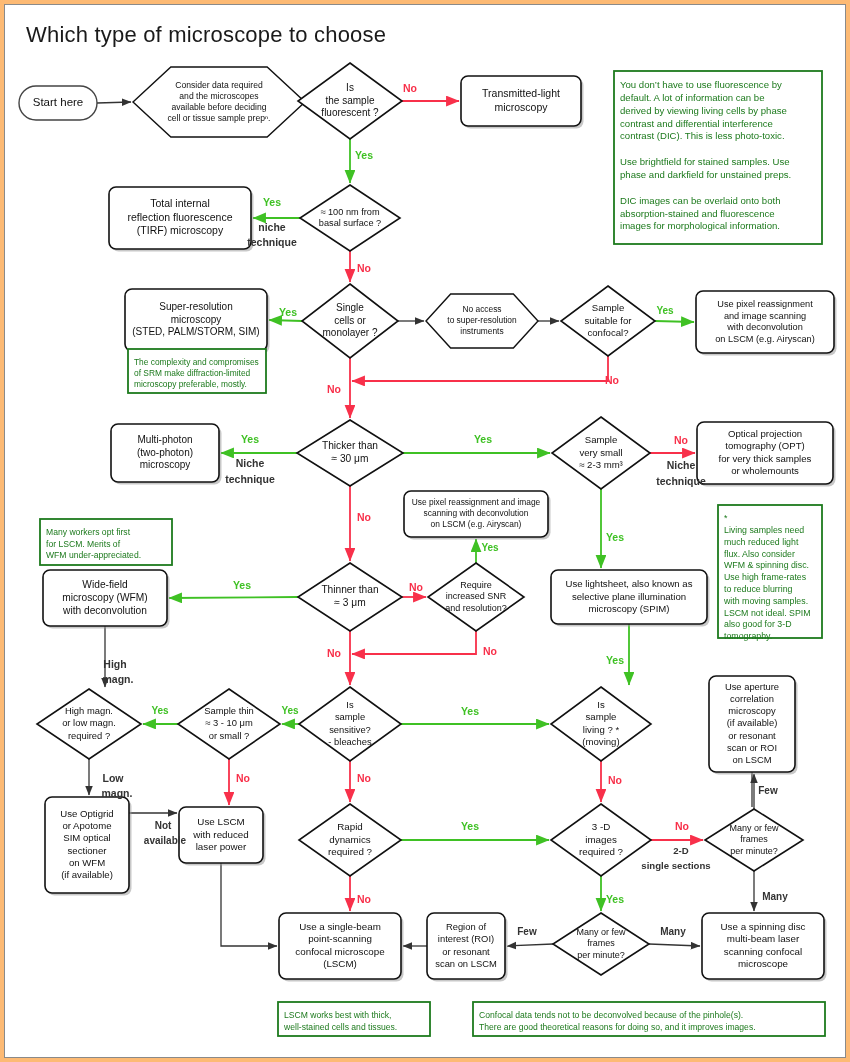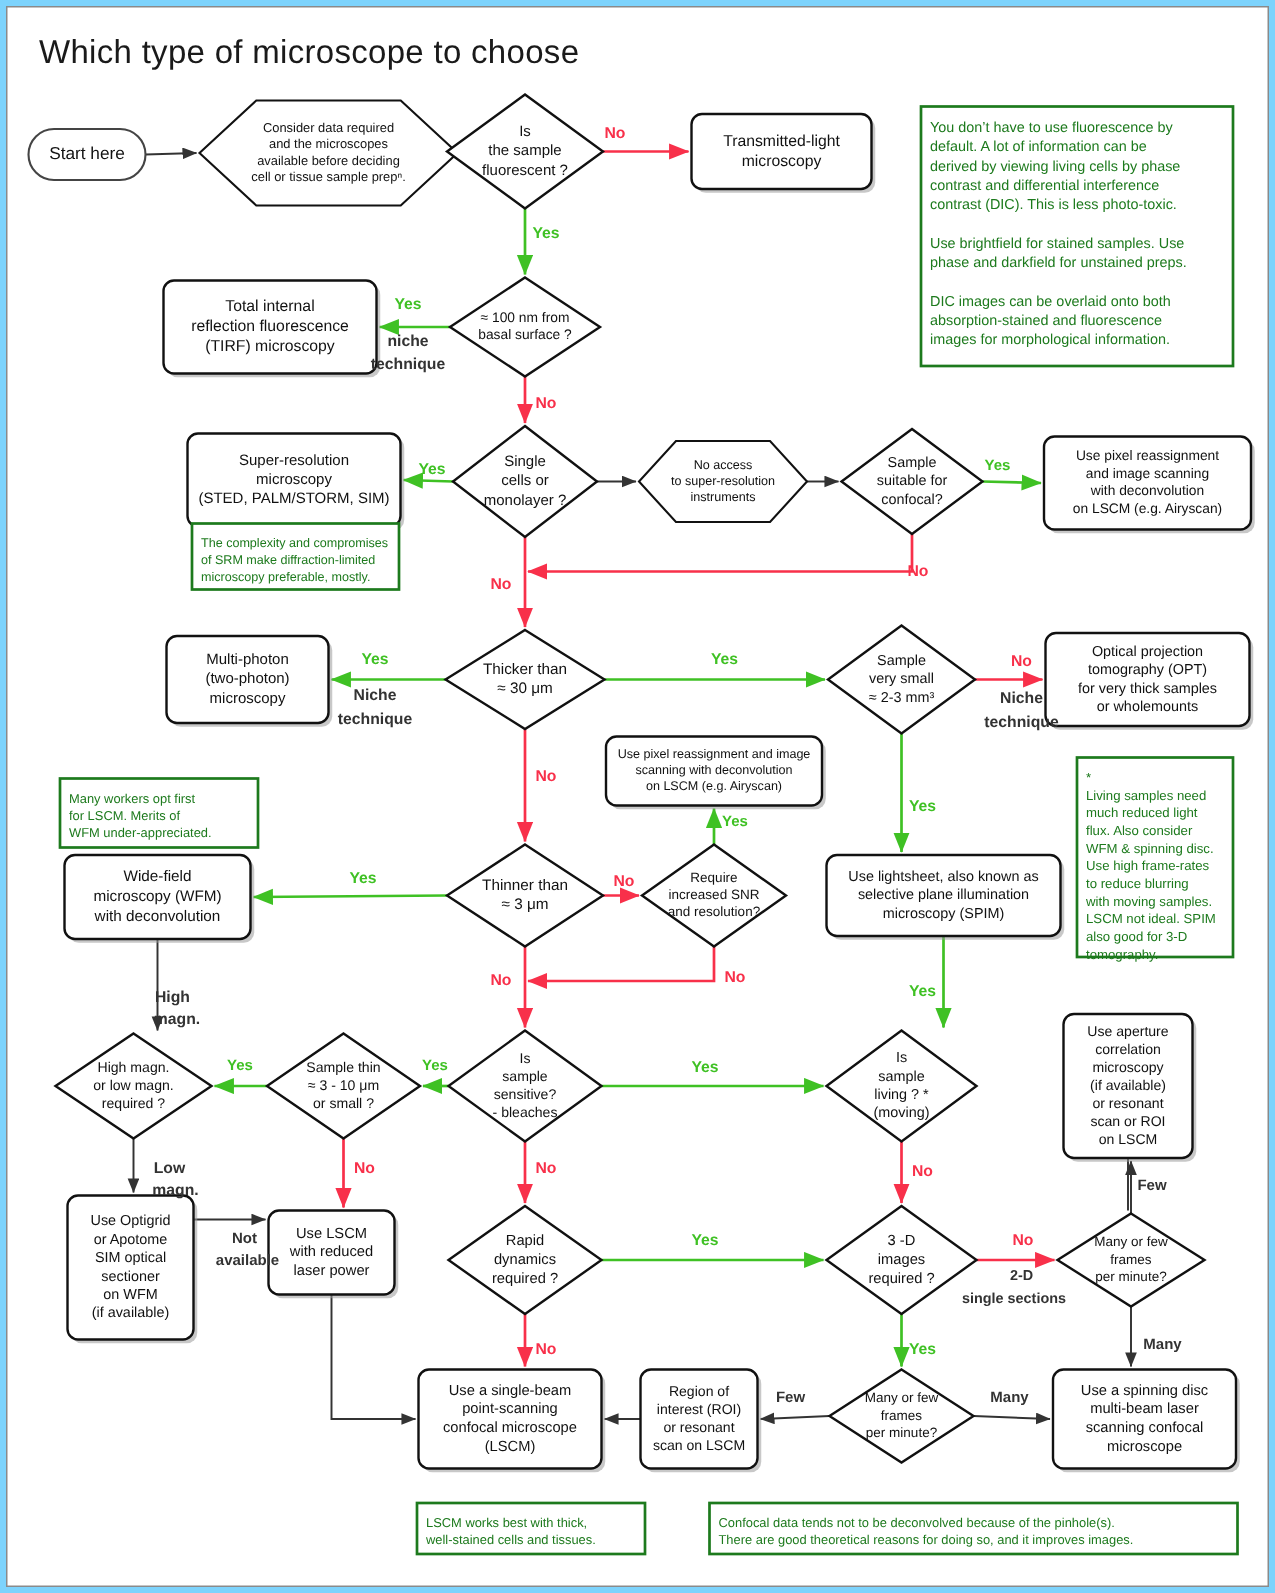--- a/index.html
+++ b/index.html
@@ -5,21 +5,21 @@
   * { box-sizing: border-box; }
   html, body {
     margin: 0; padding: 0;
     background: #ffffff;
     font-family: "Liberation Sans", sans-serif;
   }
   #page {
     position: relative;
     width: 850px;
     height: 1062px;
-    background: #7dd3fc;
+    background: #fdba74;
     overflow: hidden;
   }
   #frame {
     position: absolute;
     left: 4px; top: 4px;
     width: 842px; height: 1054px;
     border: 1.5px solid #8a8a8a;
     background: #fff;
   }
   #title {

